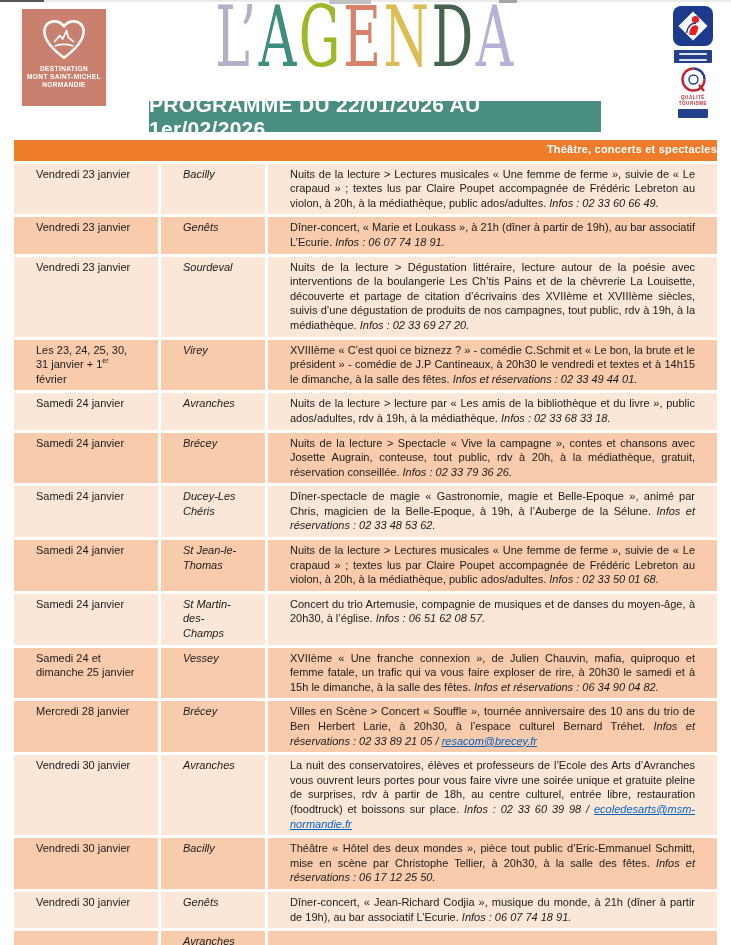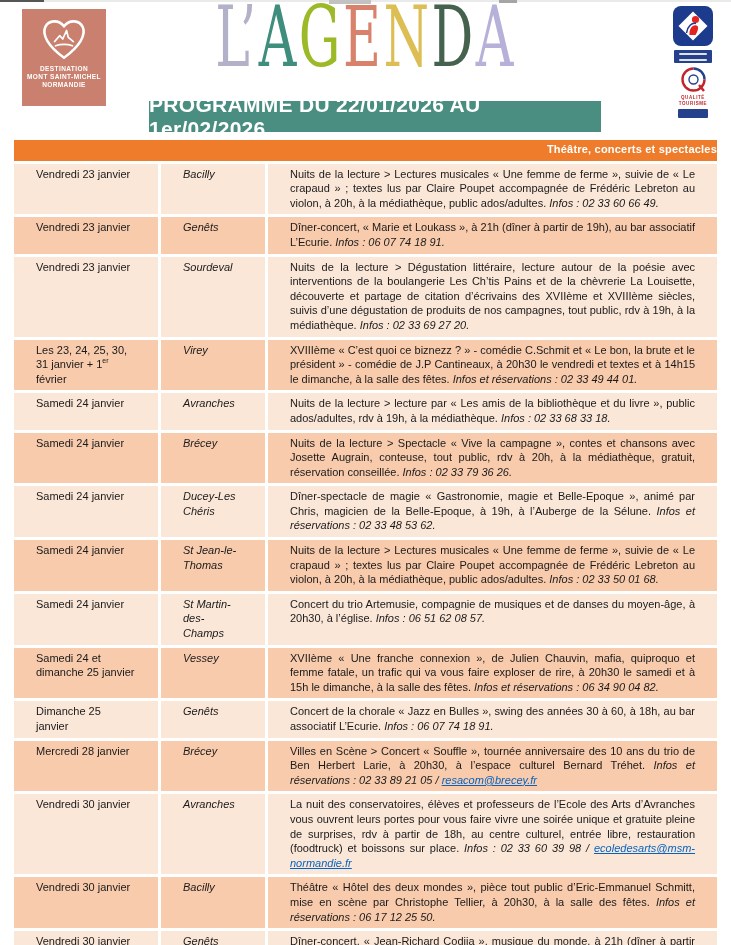--- a/index.html
+++ b/index.html
@@ -186,25 +186,20 @@
       <tr class="light">
         <td class="date"><span>Samedi 24 janvier</span></td>
         <td class="loc">St Martin-des-Champs</td>
         <td class="desc"><span class="b">Concert</span><span> du trio Artemusie, compagnie de musiques et de danses du moyen-âge, à 20h30, à l’église. </span><span class="i">Infos : 06 51 62 08 57.</span></td>
       </tr>
       <tr class="dark">
         <td class="date"><span>Samedi 24 et dimanche 25 janvier</span></td>
         <td class="loc">Vessey</td>
         <td class="desc"><span class="b">XVIIème « Une franche connexion »,</span><span> de Julien Chauvin, mafia, quiproquo et femme fatale, un trafic qui va vous faire exploser de rire, à 20h30 le samedi et à 15h le dimanche, à la salle des fêtes. </span><span class="i">Infos et réservations : 06 34 90 04 82.</span></td>
       </tr>
-      <tr class="light">
-        <td class="date"><span>Dimanche 25 janvier</span></td>
-        <td class="loc">Genêts</td>
-        <td class="desc"><span class="b">Concert</span><span> de la chorale « Jazz en Bulles », swing des années 30 à 60, à 18h, au bar associatif L’Ecurie. </span><span class="i">Infos : 06 07 74 18 91.</span></td>
-      </tr>
       <tr class="dark">
         <td class="date"><span>Mercredi 28 janvier</span></td>
         <td class="loc">Brécey</td>
         <td class="desc"><span class="b">Villes en Scène &gt; Concert « Souffle »,</span><span> tournée anniversaire des 10 ans du trio de Ben Herbert Larie, à 20h30, à l’espace culturel Bernard Tréhet. </span><span class="i">Infos et réservations : 02 33 89 21 05 / </span><a class="email i" href="#">resacom@brecey.fr</a></td>
       </tr>
       <tr class="light">
         <td class="date"><span>Vendredi 30 janvier</span></td>
         <td class="loc">Avranches</td>
         <td class="desc"><span class="b">La nuit des conservatoires,</span><span> élèves et professeurs de l’Ecole des Arts d’Avranches vous ouvrent leurs portes pour vous faire vivre une soirée unique et gratuite pleine de surprises, rdv à partir de 18h, au centre culturel, entrée libre, restauration (foodtruck) et boissons sur place. </span><span class="i">Infos : 02 33 60 39 98 / </span><a class="email i" href="#">ecoledesarts@msm-normandie.fr</a></td>
       </tr>

